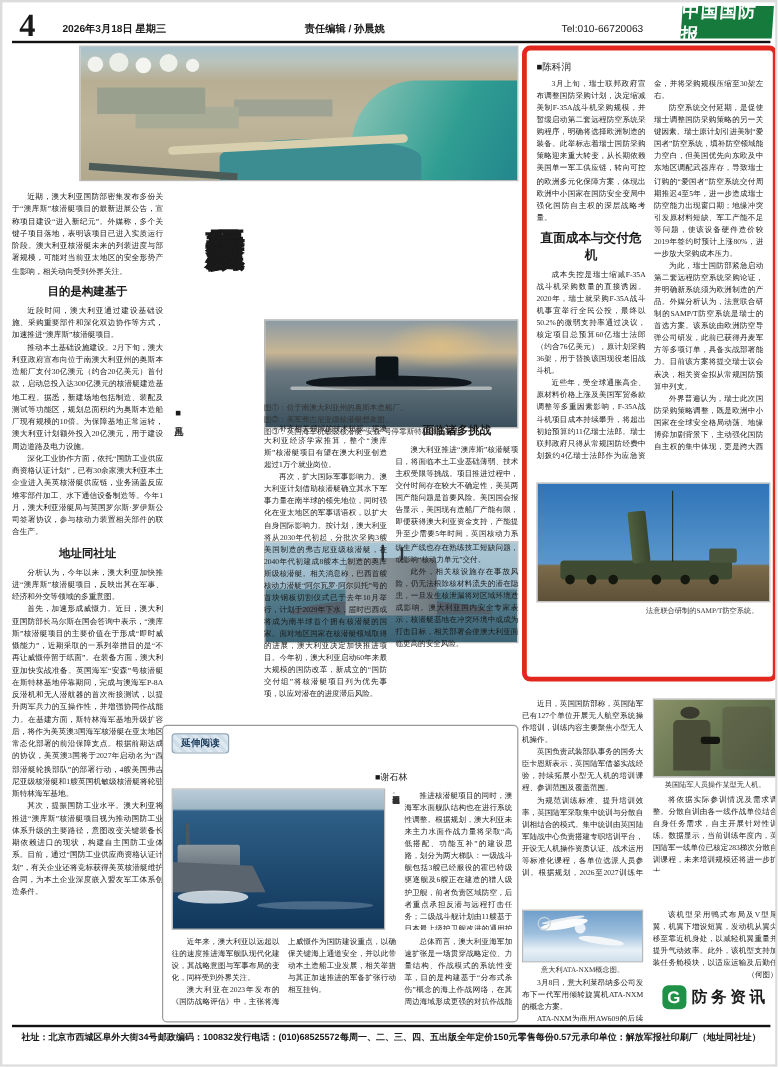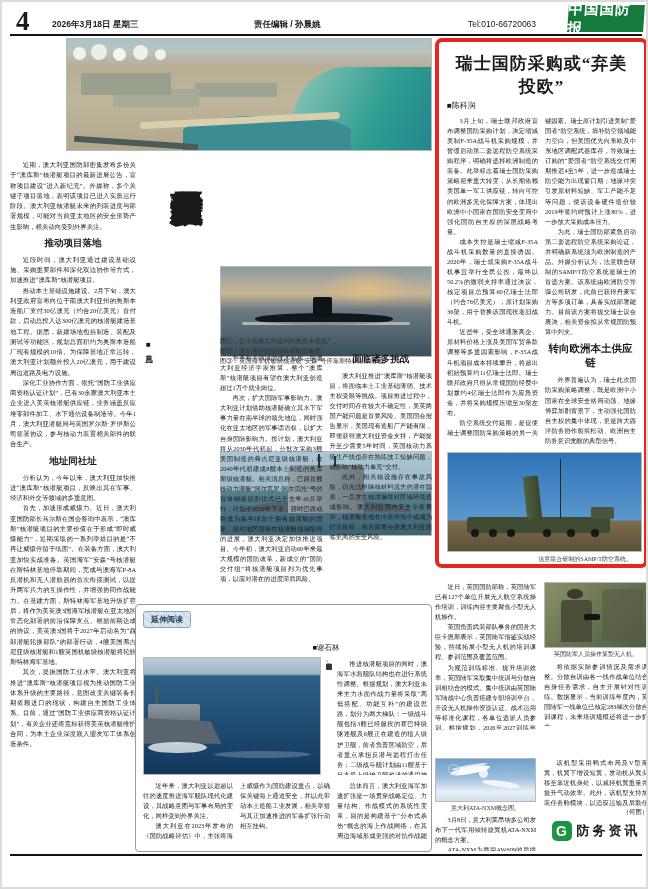--- a/index.html
+++ b/index.html
@@ -65,21 +65,21 @@
     <div class="shape" style="left:88px;top:10px;width:11px;height:11px;border-radius:50%;background:#f1f1ed;"></div>
     <div class="shape" style="left:14px;top:34px;width:90px;height:22px;background:#9aa08e;box-shadow:30px 14px 0 -2px #a8ab96,110px 6px 0 -4px #9ea393;"></div>
     <div class="shape" style="right:0;top:28px;width:38%;height:85px;background:linear-gradient(115deg,#8fc7b8,#2f9d92 60%,#23868c);border-top-left-radius:55px;"></div>
     <div class="shape" style="left:32%;bottom:0;width:46%;height:34px;background:#3b8d92;border-radius:45% 45% 0 0;"></div>
     <div class="shape" style="left:20%;bottom:26px;width:55%;height:7px;background:#d8cfae;transform:rotate(-3deg);border-radius:4px;"></div>
     <div class="shape" style="left:2%;bottom:4px;width:34%;height:6px;background:#4c5a58;transform:rotate(4deg);"></div>
   </div>
 
   <div class="abs body-txt" style="left:8px;top:158px;width:126px;height:694px;font-size:6.4px;overflow:hidden;">
     <p>近期，澳大利亚国防部密集发布多份关于“澳库斯”核潜艇项目的最新进展公告，宣称项目建设“进入新纪元”。外媒称，多个关键子项目落地，表明该项目已进入实质运行阶段。澳大利亚核潜艇未来的列装进度与部署规模，可能对当前亚太地区的安全形势产生影响，相关动向受到外界关注。</p>
-    <div class="flowhead" style="font-size:9.5px;">推动项目落地</div>
+    <div class="flowhead" style="font-size:9.5px;">目的是构建基于</div>
     <div>
         <p>近段时间，澳大利亚通过建设基础设施、采购重要部件和深化双边协作等方式，加速推进“澳库斯”核潜艇项目。</p>
         <p>推动本土基础设施建设。2月下旬，澳大利亚政府宣布向位于南澳大利亚州的奥斯本造船厂支付30亿澳元（约合20亿美元）首付款，启动总投入达300亿澳元的核潜艇建造基地工程。据悉，新建场地包括制造、装配及测试等功能区，规划总面积约为奥斯本造船厂现有规模的10倍。为保障基地正常运转，澳大利亚计划额外投入20亿澳元，用于建设周边道路及电力设施。</p>
         <p>深化工业协作方面，依托“国防工业供应商资格认证计划”，已有30余家澳大利亚本土企业进入美英核潜艇供应链，业务涵盖反应堆零部件加工、水下通信设备制造等。今年1月，澳大利亚潜艇局与英国罗尔斯·罗伊斯公司签署协议，参与核动力装置相关部件的联合生产。</p>
       </div>
     <div class="flowhead" style="font-size:9.5px;">地址同社址</div>
     <div>
         <p>分析认为，今年以来，澳大利亚加快推进“澳库斯”核潜艇项目，反映出其在军事、经济和外交等领域的多重意图。</p>
         <p>首先，加速形成威慑力。近日，澳大利亚国防部长马尔斯在国会答询中表示，“澳库斯”核潜艇项目的主要价值在于形成“即时威慑能力”，近期采取的一系列举措目的是“不再让威慑停留于纸面”。在装备方面，澳大利亚加快实战准备。英国海军“安森”号核潜艇在斯特林基地停靠期间，完成与澳海军P-8A反潜机和无人潜航器的首次衔接测试，以提升两军兵力的互操作性，并增强协同作战能力。在基建方面，斯特林海军基地升级扩容后，将作为美英澳3国海军核潜艇在亚太地区常态化部署的前沿保障支点。根据前期达成的协议，美英澳3国将于2027年启动名为“西部潜艇轮换部队”的部署行动，4艘美国弗吉尼亚级核潜艇和1艘英国机敏级核潜艇将轮驻斯特林海军基地。</p>
         <p>其次，提振国防工业水平。澳大利亚将推进“澳库斯”核潜艇项目视为推动国防工业体系升级的主要路径，意图改变关键装备长期依赖进口的现状，构建自主国防工业体系。目前，通过“国防工业供应商资格认证计划”，有关企业还将竞标获得美英核潜艇维护合同，为本土企业深度嵌入盟友军工体系创造条件。</p>
@@ -147,33 +147,32 @@
     <div class="abs body-txt cols3" style="left:7px;top:176px;width:284px;height:66px;">
       <div>
           <p>近年来，澳大利亚以远超以往的速度推进海军舰队现代化建设，其战略意图与军事布局的变化，同样受到外界关注。</p>
           <p>澳大利亚在2023年发布的《国防战略评估》中，主张将海上威慑作为国防建设重点，以确保关键海上通道安全，并以此带动本土造船工业发展，相关举措与其正加速推进的军备扩张行动相互挂钩。</p>
           <p>总体而言，澳大利亚海军加速扩张是一场贯穿战略定位、力量结构、作战模式的系统性变革，目的是构建基于“分布式杀伤”概念的海上作战网络，在其周边海域形成更强的对抗作战能力，谋求对重点水域的有效控制。相关举措将大幅加剧地区安全格局的复杂性与不确定性，对区域和平与稳定构成长期挑战。</p>
         </div>
     </div>
   </div>
 
   <div class="abs redbox" style="left:433px;top:36px;width:213px;height:530px;">
-    <div class="red-headline">瑞士国防采购或“弃美投欧”</div>
     <div class="byline">■陈科润</div>
     <div class="body-txt cols2" style="height:332px;">
       <div>
           <p>3月上旬，瑞士联邦政府宣布调整国防采购计划，决定缩减美制F-35A战斗机采购规模，并暂缓启动第二套远程防空系统采购程序，明确将选择欧洲制造的装备。此举标志着瑞士国防采购策略迎来重大转变，从长期依赖美国单一军工供应链，转向可控的欧洲多元化保障方案，体现出欧洲中小国家在国防安全变局中强化国防自主权的深层战略考量。</p>
         </div>
+      <div class="flowhead" style="font-size:10.5px;">直面成本与交付危机</div>
       <div>
           <p>成本失控是瑞士缩减F-35A战斗机采购数量的直接诱因。2020年，瑞士就采购F-35A战斗机事宜举行全民公投，最终以50.2%的微弱支持率通过决议，核定项目总预算60亿瑞士法郎（约合76亿美元），原计划采购36架，用于替换该国现役老旧战斗机。</p>
           <p>近些年，受全球通胀高企、原材料价格上涨及美国军贸条款调整等多重因素影响，F-35A战斗机项目成本持续攀升，将超出初始预算约11亿瑞士法郎。瑞士联邦政府只得从常规国防经费中划拨约4亿瑞士法郎作为应急资金，并将采购规模压缩至30架左右。</p>
           <p>防空系统交付延期，是促使瑞士调整国防采购策略的另一关键因素。瑞士原计划引进美制“爱国者”防空系统，填补防空领域能力空白，但美国优先向东欧及中东地区调配武器库存，导致瑞士订购的“爱国者”防空系统交付周期推迟4至5年，进一步造成瑞士防空能力出现窗口期；地缘冲突引发原材料短缺、军工产能不足等问题，使该设备硬件造价较2019年签约时预计上涨80%，进一步放大采购成本压力。</p>
           <p>为此，瑞士国防部紧急启动第二套远程防空系统采购论证，并明确新系统须为欧洲制造的产品。外媒分析认为，法意联合研制的SAMP/T防空系统是瑞士的首选方案。该系统由欧洲防空导弹公司研发，此前已获得丹麦军方等多项订单，具备实战部署能力。目前该方案将提交瑞士议会表决，相关资金拟从常规国防预算中列支。</p>
         </div>
-      <div class="flowhead" style="font-size:10.5px;">转向欧洲本土供应链</div>
       <div>
           <p>外界普遍认为，瑞士此次国防采购策略调整，既是欧洲中小国家在全球安全格局动荡、地缘博弈加剧背景下，主动强化国防自主权的集中体现，更是跨大西洋防务协作裂痕松动、欧洲自主防务意识觉醒的典型信号。</p>
         </div>
     </div>
 
     <div class="photo" style="width:195px;height:100px;margin-top:4px;
          background:linear-gradient(180deg,#2f74b8 0,#5b97cd 68%,#7b6b4a 70%,#5d5038 100%);">
       <div class="shape" style="left:10%;bottom:18%;width:74%;height:17%;background:#3f4a33;border-radius:3px;"></div>
       <div class="shape" style="left:74%;bottom:33%;width:12%;height:12%;background:#49553c;border-radius:2px;"></div>
       <div class="shape" style="left:40%;bottom:33%;width:8%;height:44%;background:linear-gradient(90deg,#50603f,#39452c);transform:rotate(-6deg);border-radius:2px;"></div>
@@ -234,14 +233,17 @@
         <div style="text-align:right;font-size:6.3px;">（何图）</div>
         <div style="display:flex;align-items:center;justify-content:center;gap:5px;margin-top:4px;">
           <div class="brand-icon">G</div>
           <div class="brand-name">防务资讯</div>
         </div>
       </div>
     </div>
   </div>
 
   <div class="abs hrule" style="left:8px;top:852px;width:632px;height:1.5px;"></div>
+  <div class="abs footer-line" style="left:16px;top:858px;width:616px;">
+    <div style="display:contents;"><span>社址：北京市西城区阜外大街34号</span><span>邮政编码：100832</span><span>发行电话：(010)68525572</span><span>每周一、二、三、四、五出版</span><span>全年定价150元</span><span>零售每份0.57元</span><span>承印单位：解放军报社印刷厂（地址同社址）</span></div>
+  </div>
 
 </div>
 
 </body></html>

